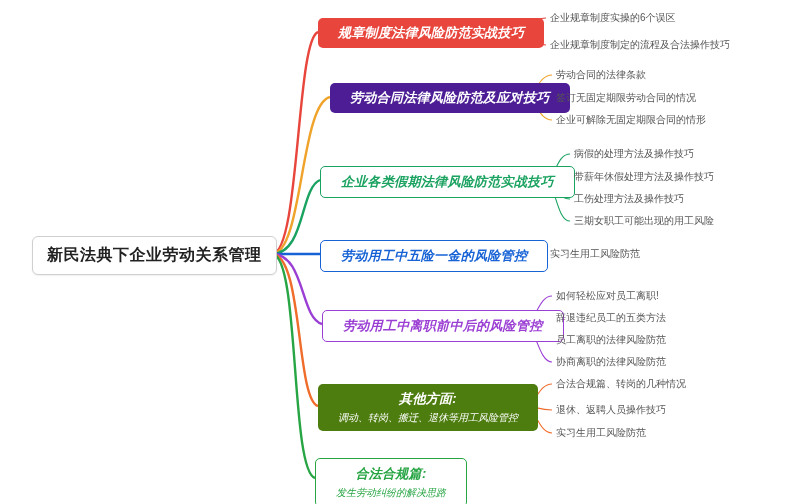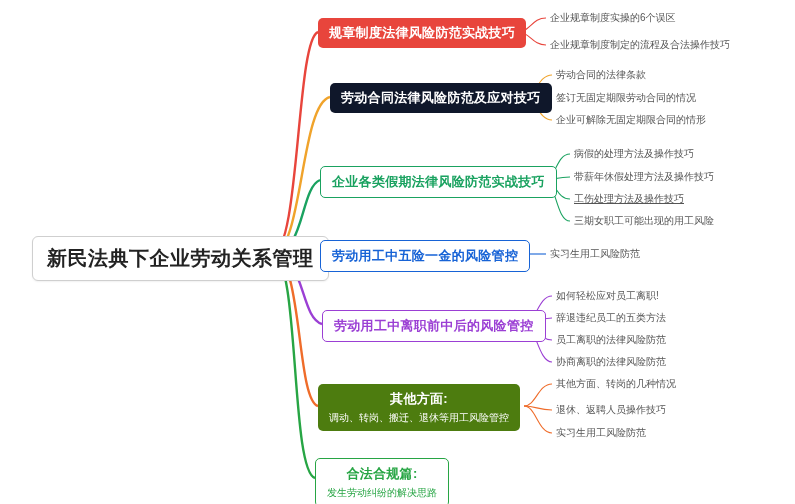--- a/index.html
+++ b/index.html
@@ -30,32 +30,33 @@
     white-space: nowrap;
   }
   .root-node {
     left: 32px;
     top: 236px;
     padding: 8px 14px;
     border: 1.5px solid #cfcfcf;
     border-radius: 6px;
     background: #ffffff;
     color: #222222;
-    font-size: 20px;
+    font-size: 16px;
     font-weight: bold;
     letter-spacing: 0.5px;
     box-shadow: 0 1px 2px rgba(0,0,0,0.06);
   }
   .branch-node {
-    padding: 6px 11px;
+    padding: 6px 20px;
     border-radius: 5px;
     color: #ffffff;
     font-size: 13px;
     font-weight: bold;
     letter-spacing: 0.3px;
+    font-style: italic;
   }
   .branch-node.outline {
     background: #ffffff;
     border-width: 1.5px;
     border-style: solid;
   }
   .branch-sub {
     display: block;
     font-size: 10px;
     font-weight: normal;
@@ -115,21 +116,21 @@
   <div class="node branch-node" style="left:318px; top:18px; background:#e8453c;">
     <span>规章制度法律风险防范实战技巧</span>
   </div>
   <div class="node leaf-node" style="left:550px; top:11px;">
     <span>企业规章制度实操的6个误区</span>
   </div>
   <div class="node leaf-node" style="left:550px; top:38px;">
     <span>企业规章制度制定的流程及合法操作技巧</span>
   </div>
 
-  <div class="node branch-node" style="left:330px; top:83px; background:#0f172a;">
+  <div class="node branch-node" style="left:330px; top:83px; background:#4c1d95;">
     <span>劳动合同法律风险防范及应对技巧</span>
   </div>
   <div class="node leaf-node" style="left:556px; top:68px;">
     <span>劳动合同的法律条款</span>
   </div>
   <div class="node leaf-node" style="left:556px; top:91px;">
     <span>签订无固定期限劳动合同的情况</span>
   </div>
   <div class="node branch-node outline" style="left:320px; top:166px; border-color:#1aa260; color:#1aa260;">
     <span>企业各类假期法律风险防范实战技巧</span>
@@ -137,21 +138,21 @@
 
   <div class="node leaf-node" style="left:556px; top:113px;">
     <span>企业可解除无固定期限合同的情形</span>
   </div>
   <div class="node leaf-node" style="left:574px; top:147px;">
     <span>病假的处理方法及操作技巧</span>
   </div>
   <div class="node leaf-node" style="left:574px; top:170px;">
     <span>带薪年休假处理方法及操作技巧</span>
   </div>
-  <div class="node leaf-node" style="left:574px; top:192px;text-decoration:underline;">
+  <div class="node leaf-node" style="left:574px; top:192px;">
     <span>工伤处理方法及操作技巧</span>
   </div>
   <div class="node leaf-node" style="left:574px; top:214px;">
     <span>三期女职工可能出现的用工风险</span>
   </div>
 
   <div class="node branch-node outline" style="left:320px; top:240px; border-color:#1763d6; color:#1763d6;">
     <span>劳动用工中五险一金的风险管控</span>
   </div>
   <div class="node leaf-node" style="left:550px; top:247px;">
@@ -172,21 +173,21 @@
   </div>
   <div class="node leaf-node" style="left:556px; top:333px;">
     <span>员工离职的法律风险防范</span>
   </div>
 
   <div class="node branch-node" style="left:318px; top:384px; background:#4d7c0f; text-align:center;">
     <span>其他方面:</span>
     <span class="branch-sub">调动、转岗、搬迁、退休等用工风险管控</span>
   </div>
   <div class="node leaf-node" style="left:556px; top:377px;">
-    <span>其他方面、转岗的几种情况</span>
+    <span>合法合规篇、转岗的几种情况</span>
   </div>
   <div class="node leaf-node" style="left:556px; top:403px;">
     <span>退休、返聘人员操作技巧</span>
   </div>
   <div class="node leaf-node" style="left:556px; top:426px;">
     <span>实习生用工风险防范</span>
   </div>
 
   <div class="node branch-node outline" style="left:315px; top:458px; border-color:#27a544; color:#27a544; text-align:center;">
     <span>合法合规篇:</span>

